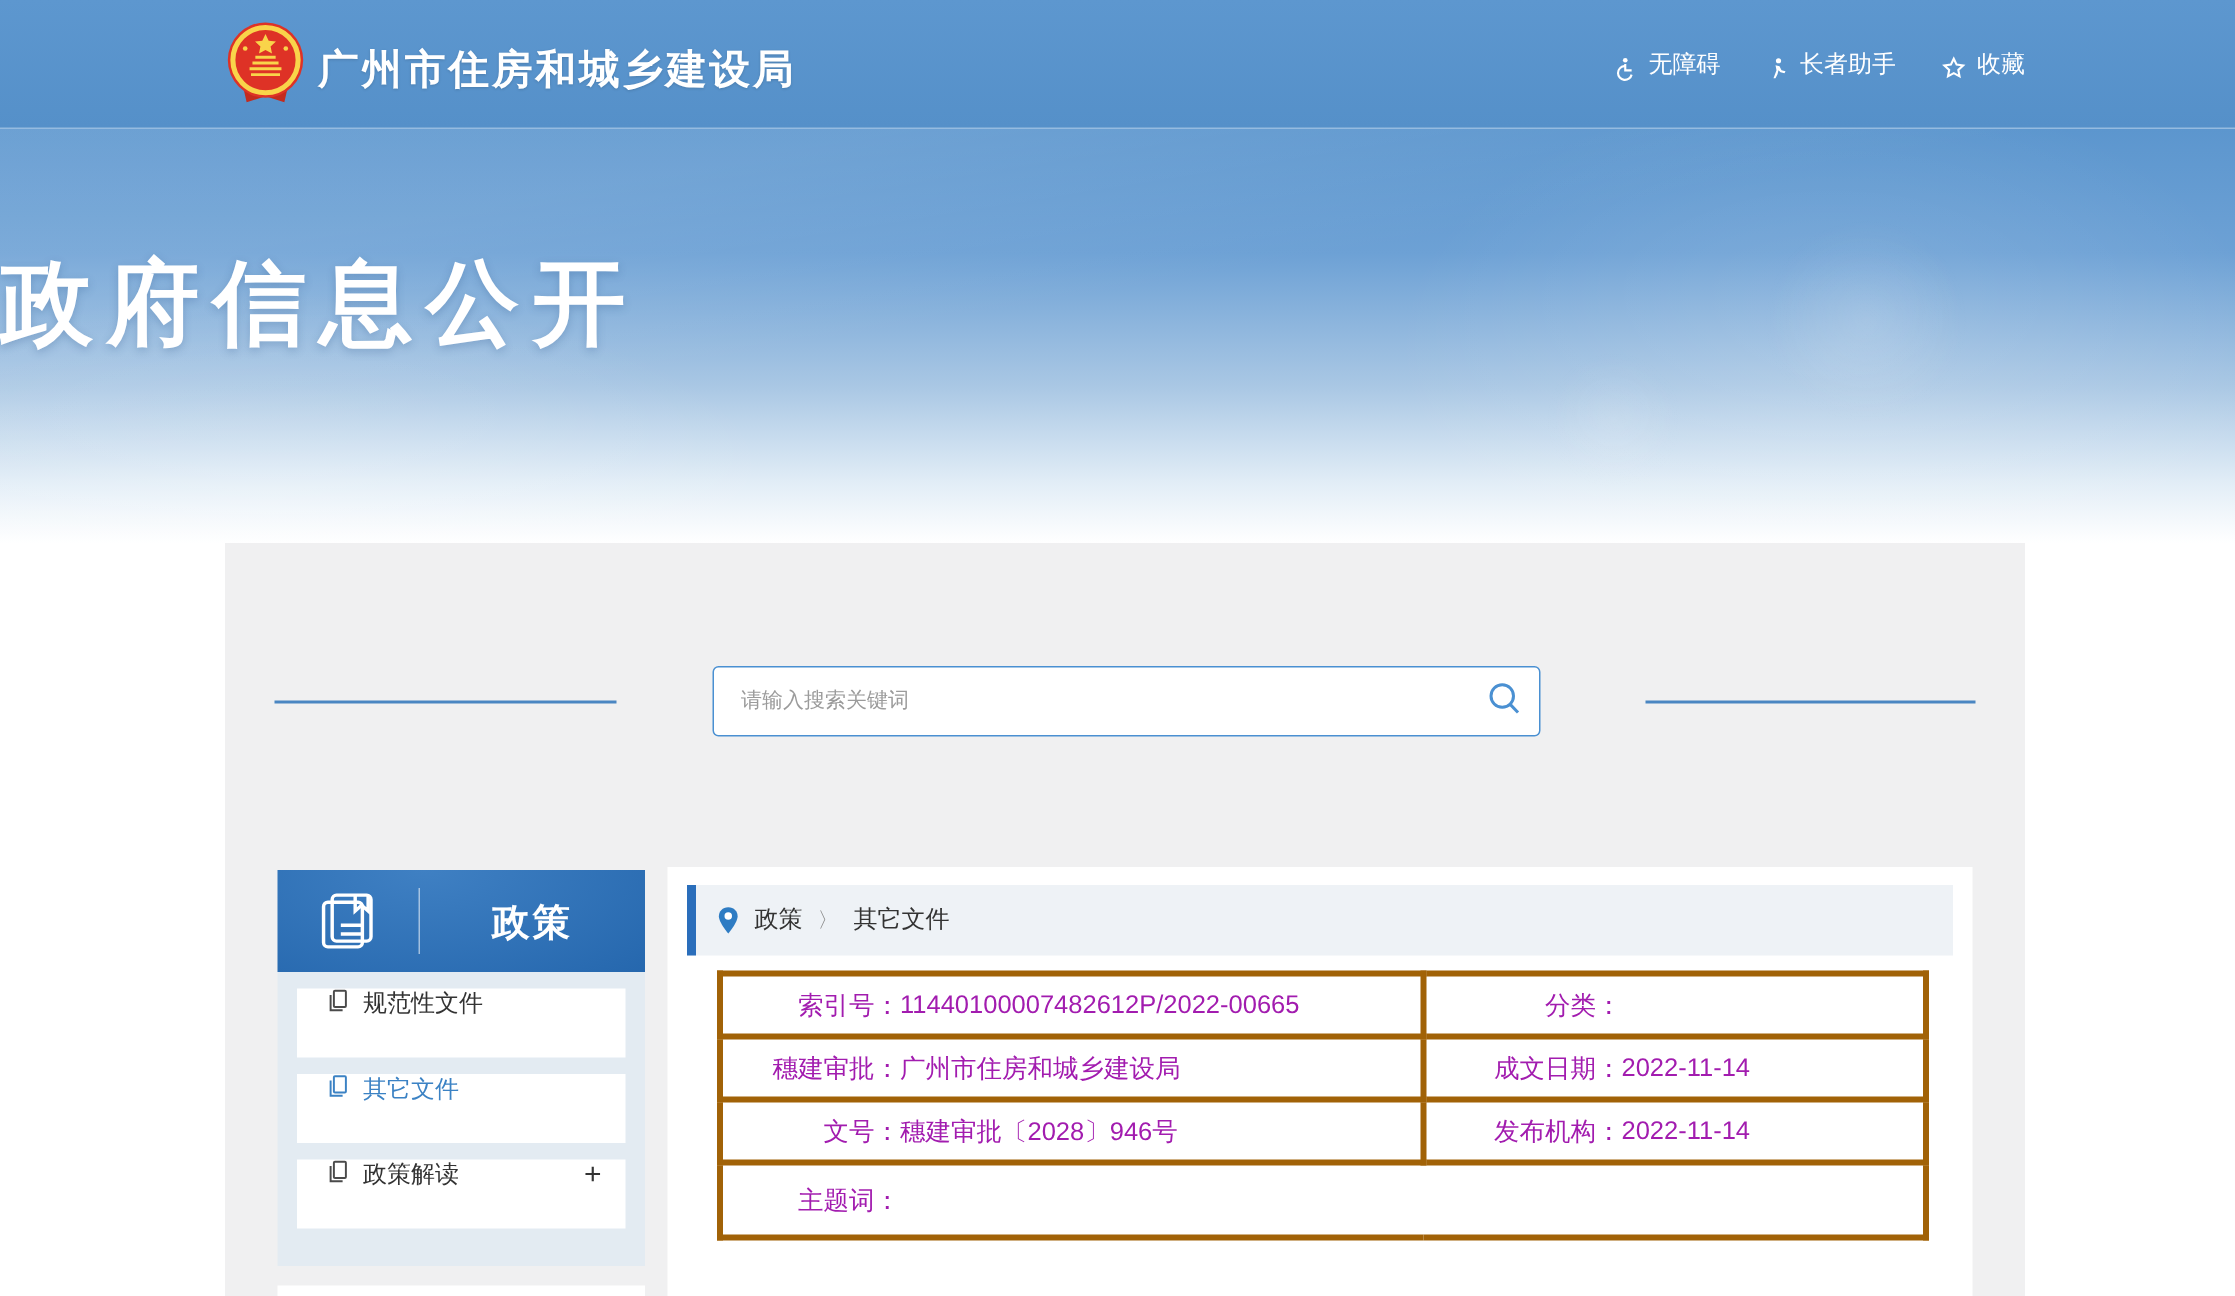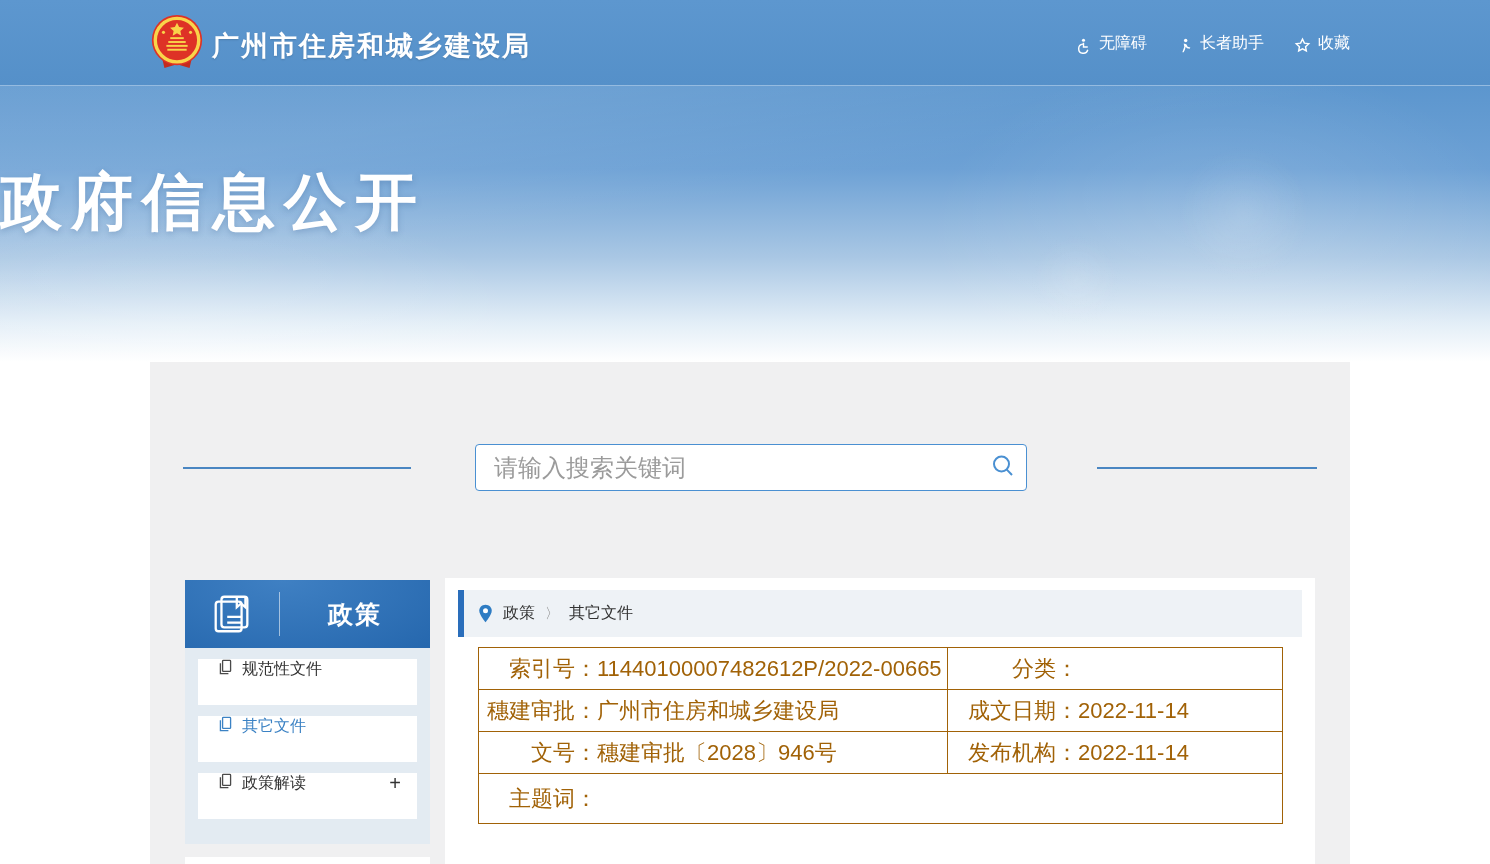--- a/index.html
+++ b/index.html
@@ -49,22 +49,22 @@
   .line-left  { left:33px;  top:105px; width:228px; }
   .line-right { left:947px; top:105px; width:220px; }
 
   .search-box {
     position:absolute; left:325px; top:82px; width:552px; height:47px;
     background:#fff; border:1px solid #4a90d2; border-radius:4px;
     display:flex; align-items:center;
   }
   .search-input {
     flex:1; height:100%; border:none; outline:none; background:transparent;
-    font-size:24px; color:#000000; padding:0 14px 0 18px;
-    font-family:Liberation Sans, sans-serif;
+    font-size:14px; color:#000000; padding:0 14px 0 18px;
+    font-family:Liberation Mono, monospace;
   }
   .search-input::placeholder { color:#9b9b9b; }
   .search-btn { width:46px; height:100%; display:flex; align-items:center; justify-content:center; background:none; border:none; cursor:pointer; }
 
   
   .sidebar { position:absolute; left:35px; top:218px; width:245px; }
   .side-head {
     height:68px; display:flex; align-items:center;
     background:radial-gradient(ellipse 260px 120px at 40% 0%, #3f80c3, #2264ab 90%);
     color:#fff;
@@ -101,21 +101,21 @@
   }
   .breadcrumb .pin { margin-right:10px; display:flex; }
   .crumb { cursor:pointer; }
   .crumb-sep { margin:0 10px; color:#8a8a8a; font-size:14px; }
 
   .detail-table {
     position:absolute; left:33px; top:69px; width:804px;
     border-collapse:collapse; table-layout:fixed;
   }
   .detail-table td {
-    border:1px solid #a16207; height:42px; font-size:22px; color:#a16207;
+    border:4px solid #a16207; height:42px; font-size:17px; color:#a21caf;
     padding:0; vertical-align:middle;
   }
   .detail-table tr:last-child td { height:50px; }
   .cell-inner { display:flex; align-items:center; }
   .lbl  { width:118px; text-align:right; flex:0 0 118px; }
   .lbl2 { width:130px; text-align:right; flex:0 0 130px; }
   .val  { white-space:nowrap; overflow:hidden;text-align:center; }
   .col1 { width:469px; } .col2 { width:335px; }
 </style>
 </head>

